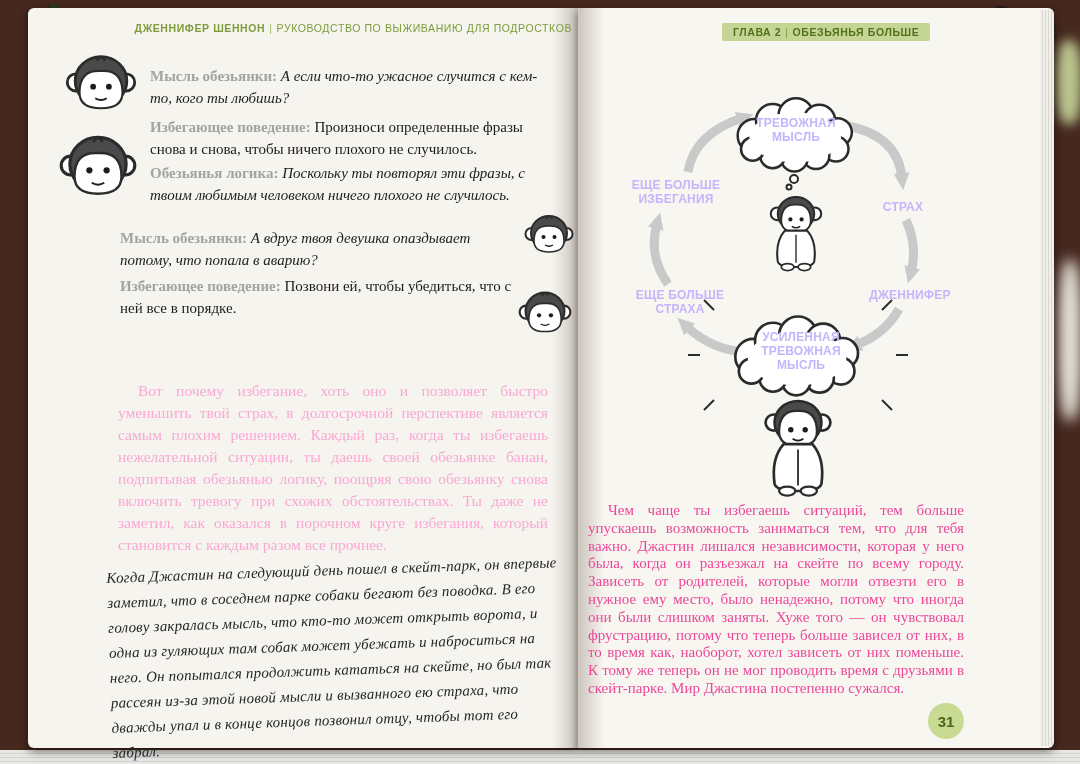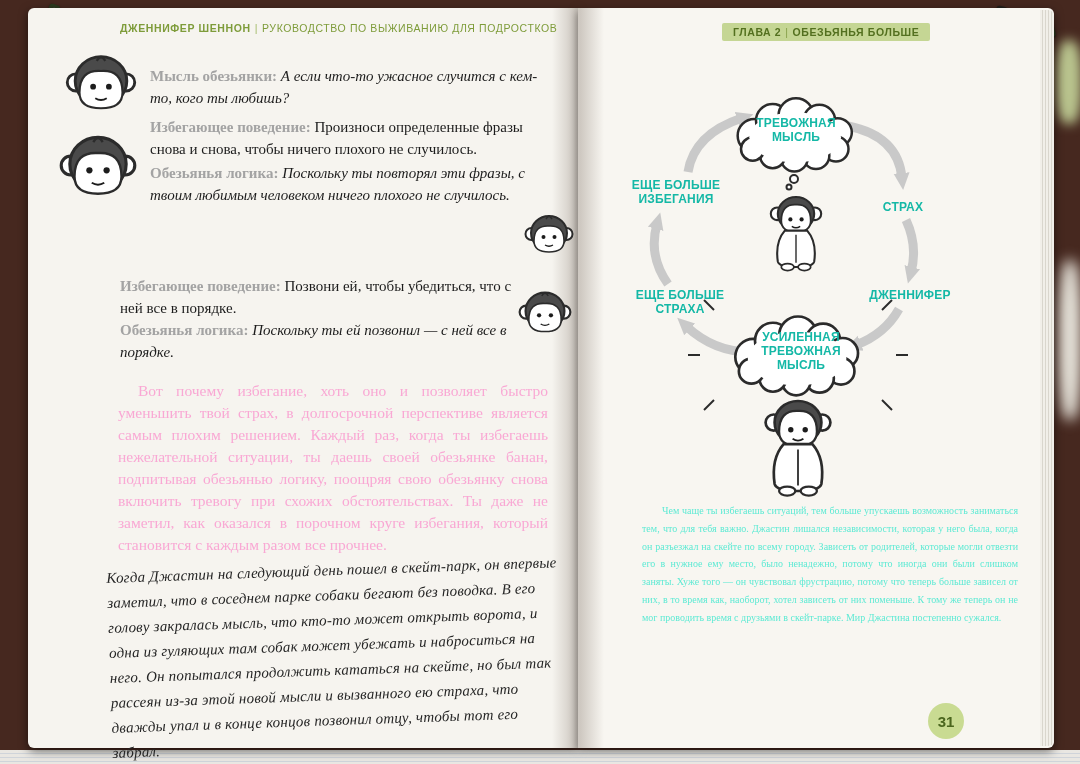--- a/index.html
+++ b/index.html
@@ -23,21 +23,21 @@
   
   .page{position:absolute;top:8px;height:740px;background:#f6f4ef;box-shadow:0 3px 10px rgba(0,0,0,.55);}
   .page-left{left:28px;width:550px;border-radius:6px 0 0 6px;}
   .page-right{left:578px;width:476px;border-radius:0 6px 6px 0;background:#f8f6f1;}
   .gutter{position:absolute;left:552px;top:8px;width:52px;height:740px;
     background:linear-gradient(to right,rgba(0,0,0,0) 0%,rgba(60,40,25,.22) 45%,rgba(60,40,25,.22) 55%,rgba(0,0,0,0) 100%);}
   .edge-stripes{position:absolute;left:1040px;top:10px;width:14px;height:736px;border-radius:0 6px 6px 0;
     background:repeating-linear-gradient(to right,#f1efe9 0 2px,#d9d6cd 2px 3px);}
 
   
-  .running-head-left{position:absolute;left:120px;top:22px;width:452px;text-align:left;
+  .running-head-left{position:absolute;left:120px;top:22px;width:452px;text-align:right;
     font-family:"Liberation Sans",sans-serif;font-size:10.5px;letter-spacing:.6px;color:#7e9c3a;white-space:nowrap;}
   .running-head-left b{font-weight:bold;}
   .running-head-left .sep{color:#a4bb6b;padding:0 4px;}
   .chapter-chip{position:absolute;left:722px;top:23px;padding:3px 11px;background:#c5d694;border-radius:2px;
     font-family:"Liberation Sans",sans-serif;font-size:10.5px;font-weight:bold;letter-spacing:.6px;color:#53701f;white-space:nowrap;}
   .chapter-chip .sep{color:#87a14a;padding:0 4px;font-weight:normal;}
 
   
   .blk{position:absolute;font-size:15px;line-height:21.5px;color:#1c1c1c;}
   .blk b{font-weight:bold;color:#a3a3a3;}
@@ -47,31 +47,31 @@
   #b3{left:150px;top:163px;width:402px;}
   #b4{left:120px;top:228px;width:402px;}
   #b5{left:120px;top:276px;width:392px;}
   #b6{left:120px;top:320px;width:402px;}
   .body-par{position:absolute;left:118px;top:380px;width:430px;font-size:15.5px;line-height:22px;
     text-align:justify;text-indent:20px;color:#f9a8d4;}
   .handwritten{position:absolute;left:106px;top:566px;width:456px;font-size:15px;line-height:25px;
     font-style:italic;letter-spacing:.2px;color:#262626;transform:rotate(-2deg);transform-origin:left top;}
 
   
-  .right-par{position:absolute;left:642px;top:502px;width:376px;font-size:10px;line-height:17.8px;
-    text-align:justify;text-indent:20px;color:#5eead4;}
+  .right-par{position:absolute;left:588px;top:502px;width:376px;font-size:15px;line-height:17.8px;
+    text-align:justify;text-indent:20px;color:#ec4899;}
   .page-number{position:absolute;left:928px;top:703px;width:36px;height:36px;border-radius:50%;
     background:#c9db92;color:#4b661e;font-family:"Liberation Sans",sans-serif;font-weight:bold;font-size:15px;
     display:flex;align-items:center;justify-content:center;text-align:right;}
 
   
   .diagram{position:absolute;left:596px;top:78px;width:400px;height:430px;}
   .diagram svg.canvas{position:absolute;left:0;top:0;}
   .dlabel{position:absolute;font-family:"Liberation Sans",sans-serif;font-weight:bold;font-size:12px;
-    line-height:1.18;text-align:center;letter-spacing:.2px;color:#14b8a6;}
+    line-height:1.18;text-align:center;letter-spacing:.2px;color:#c4b5fd;}
   #lb-top{left:142px;top:38px;width:116px;}
   #lb-fear{left:252px;top:122px;width:110px;}
   #lb-avoid{left:250px;top:210px;width:128px;}
   #lb-bottom{left:148px;top:252px;width:114px;}
   #lb-morefear{left:28px;top:210px;width:112px;}
   #lb-moreavoid{left:18px;top:100px;width:124px;}
 
   .monkey{position:absolute;}
   #mk1{left:64px;top:48px;width:74px;height:66px;}
   #mk2{left:58px;top:128px;width:80px;height:72px;}
@@ -161,27 +161,27 @@
     <span class="it">А если что-то ужасное случится с кем-то, кого ты любишь?</span>
   </div>
   <div class="blk" id="b2">
     <b>Избегающее поведение:</b>
     <span>Произноси определенные фразы снова и снова, чтобы ничего плохого не случилось.</span>
   </div>
   <div class="blk" id="b3">
     <b>Обезьянья логика:</b>
     <span class="it">Поскольку ты повторял эти фразы, с твоим любимым человеком ничего плохого не случилось.</span>
   </div>
+  <div class="blk" id="b4">
+    <b>Мысль обезьянки:</b>
+    <span class="it">А вдруг твоя девушка опаздывает потому, что попала в аварию?</span>
+  </div>
   <div class="blk" id="b5">
     <b>Избегающее поведение:</b>
     <span>Позвони ей, чтобы убедиться, что с ней все в порядке.</span>
-  </div>
-  <div class="blk" id="b6">
-    <b>Обезьянья логика:</b>
-    <span class="it">Поскольку ты ей позвонил — с ней все в порядке.</span>
   </div>
 
   <div class="body-par">Вот почему избегание, хоть оно и позволяет быстро уменьшить твой страх, в долгосрочной перспективе является самым плохим решением. Каждый раз, когда ты избегаешь нежелательной ситуации, ты даешь своей обезьянке банан, подпитывая обезьянью логику, поощряя свою обезьянку снова включить тревогу при схожих обстоятельствах. Ты даже не заметил, как оказался в порочном круге избегания, который становится с каждым разом все прочнее.</div>
   <div class="handwritten">Когда Джастин на следующий день пошел в скейт-парк, он впервые заметил, что в соседнем парке собаки бегают без поводка. В его голову закралась мысль, что кто-то может открыть ворота, и одна из гуляющих там собак может убежать и наброситься на него. Он попытался продолжить кататься на скейте, но был так рассеян из-за этой новой мысли и вызванного ею страха, что дважды упал и в конце концов позвонил отцу, чтобы тот его забрал.</div>
 
   <div class="chapter-chip">
     <span>ГЛАВА 2</span><span class="sep">|</span><span>ОБЕЗЬЯНЬЯ БОЛЬШЕ</span>
   </div>
 
   <div class="diagram">

